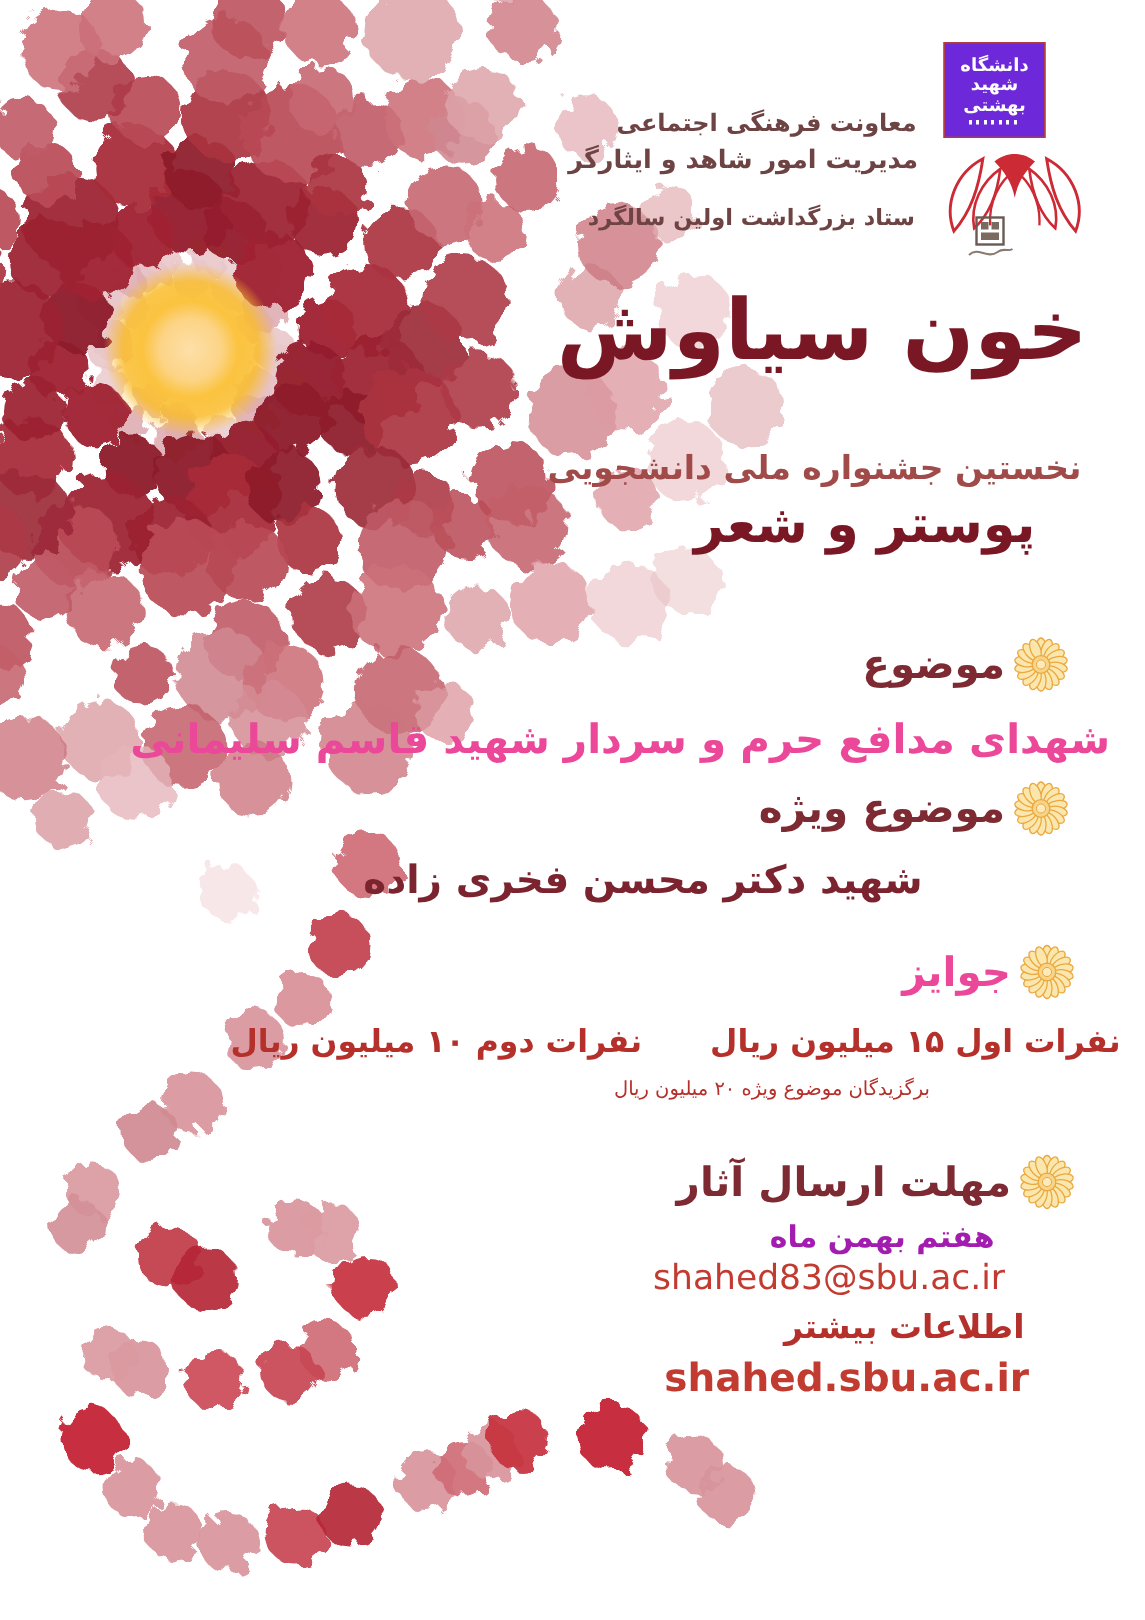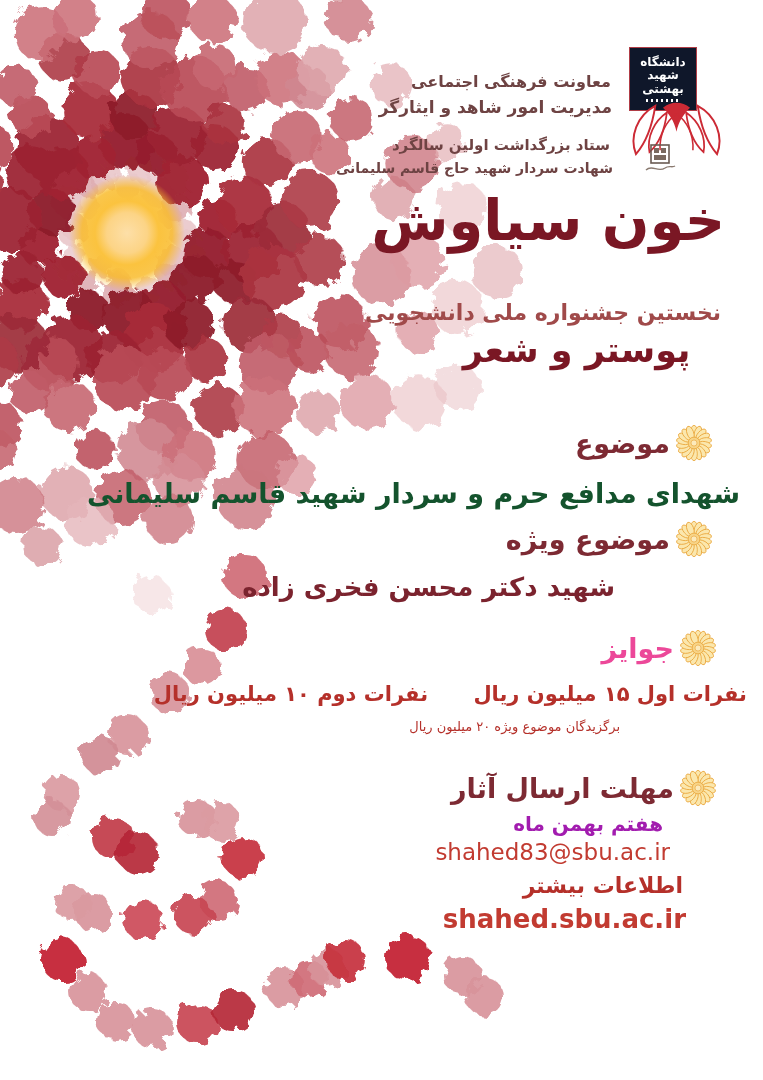--- a/index.html
+++ b/index.html
@@ -10,23 +10,23 @@
   #art{position:absolute;inset:0;pointer-events:none;}
 
   
   .hdr-line{position:absolute;text-align:right;color:#6e4343;font-weight:700;white-space:nowrap;}
   .hdr-1{top:72px;right:152px;font-size:16px;}
   .hdr-2{top:97px;right:151px;font-size:17px;}
   .hdr-3{top:136px;right:153px;font-size:15px;}
   .hdr-4{top:160px;right:150px;font-size:14px;}
 
   .seal{
-    position:absolute;top:28px;right:66px;width:66px;height:62px;background:#0f172a;
+    position:absolute;top:28px;right:66px;width:66px;height:62px;background:#6d28d9;
     color:#fff;display:flex;flex-direction:column;align-items:center;justify-content:center;
-    font-weight:700;font-size:12px;line-height:1.12;text-align:center;border:1px solid #b03d46;margin-top:19px;
+    font-weight:700;font-size:12px;line-height:1.12;text-align:center;border:1px solid #b03d46;
   }
   .seal-dots{height:3px;width:34px;margin-top:3px;
     background:repeating-linear-gradient(90deg,#fff 0 2px,transparent 2px 5px);}
   .tulip{position:absolute;top:100px;right:38px;width:97px;height:56px;}
   .ministamp{position:absolute;top:144px;right:86px;width:34px;height:34px;}
 
   
   .main-title{position:absolute;top:188px;left:392px;right:38px;text-align:center;
     font-size:56px;font-weight:700;color:#7a1724;white-space:nowrap;}
   .subtitle{position:absolute;top:300px;left:425px;right:42px;text-align:center;
@@ -37,21 +37,21 @@
   
   .heading-row{position:absolute;display:flex;align-items:center;gap:5px;}
   .heading-row .flower{width:38px;height:38px;flex:0 0 auto;}
   .heading-text{font-size:27px;font-weight:700;color:#7d2a33;white-space:nowrap;}
   .heading-text.bright{color:#ec4899;}
   .row-topic{top:424px;right:50px;}
   .row-special{top:520px;right:50px;}
   .row-prizes{top:629px;right:46px;}
   .row-deadline{top:769px;right:46px;}
 
-  .body-1{position:absolute;top:478px;right:23px;font-size:27px;font-weight:700;color:#14532d;white-space:nowrap;}
+  .body-1{position:absolute;top:478px;right:23px;font-size:27px;font-weight:700;color:#ec4899;white-space:nowrap;}
   .body-2{position:absolute;top:572px;right:148px;font-size:26px;font-weight:600;color:#7b232e;white-space:nowrap;}
 
   .prize-line1{position:absolute;top:682px;right:16px;font-size:21px;font-weight:600;color:#b5302a;white-space:nowrap;}
   .prize-line1 .first{margin-inline-end:38px;}
   .prize-line2{position:absolute;top:719px;right:143px;font-size:13px;font-weight:400;color:#b5302a;white-space:nowrap;}
 
   .deadline-date{position:absolute;top:812px;right:100px;font-size:20px;font-weight:600;color:#a21caf;white-space:nowrap;}
   .email{position:absolute;top:839px;right:93px;font-size:23px;color:#c23b31;direction:ltr;
     text-decoration:none;white-space:nowrap;}
   .info-label{position:absolute;top:873px;right:80px;font-size:22px;font-weight:600;color:#b5302a;white-space:nowrap;}
@@ -274,21 +274,20 @@
         <circle cx="408.0" cy="958.0" r="23.0" fill="#c21f2f" fill-opacity="0.92"></circle>
         <circle cx="463.0" cy="976.0" r="19.0" fill="#d8949b" fill-opacity="0.92"></circle>
         <circle cx="484.0" cy="996.0" r="19.0" fill="#d8949b" fill-opacity="0.92"></circle>
       </g>
     <circle cx="127" cy="233" r="58" fill="url(#glow)"></circle>
   </svg>
 
   <div class="hdr-line hdr-1">معاونت فرهنگی اجتماعی</div>
   <div class="hdr-line hdr-2">مدیریت امور شاهد و ایثارگر</div>
   <div class="hdr-line hdr-3">ستاد بزرگداشت اولین  سالگرد</div>
-  <div class="hdr-line hdr-4">شهادت سردار شهید حاج قاسم سلیمانی</div>
 
   <div class="seal">
     <span>دانشگاه</span>
     <span>شهید</span>
     <span>بهشتی</span>
     <span class="seal-dots"></span>
   </div>
 
   <svg class="tulip" viewBox="0 0 100 58">
     <path d="M8,56 C1,38 9,16 28,6 C25,26 20,42 8,56 Z" fill="#fff" stroke="#cc2a35" stroke-width="2"></path>

